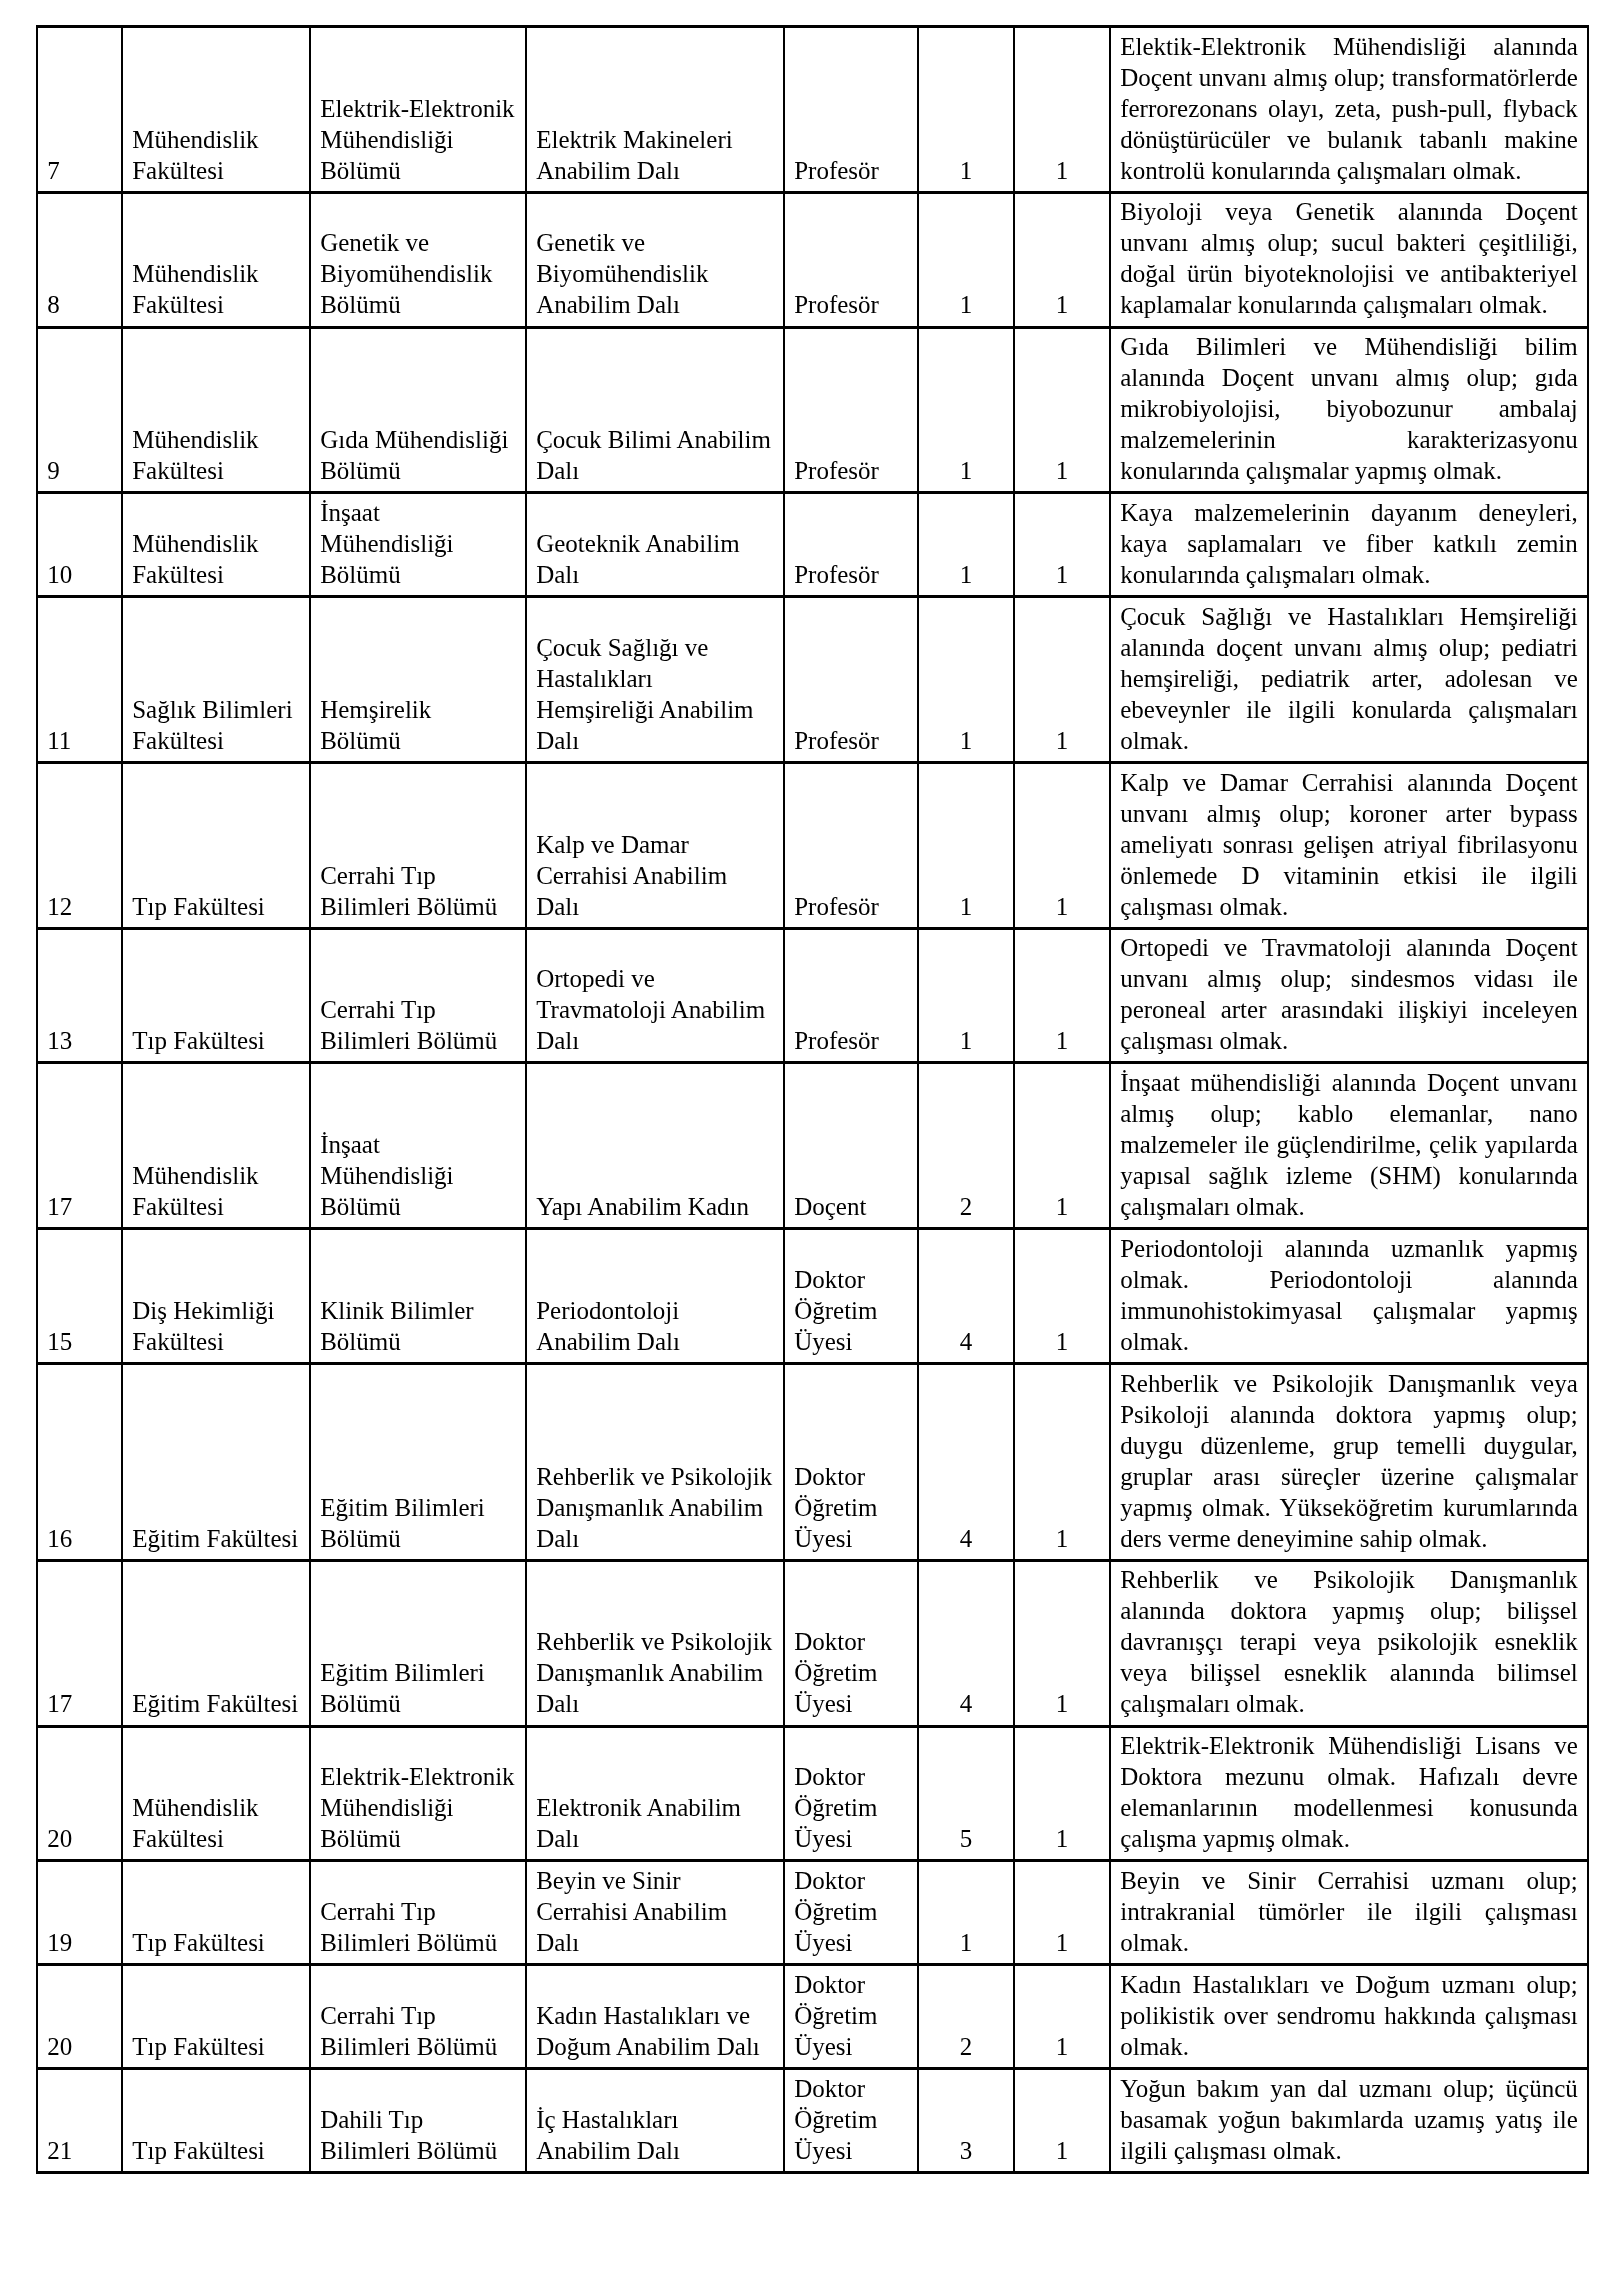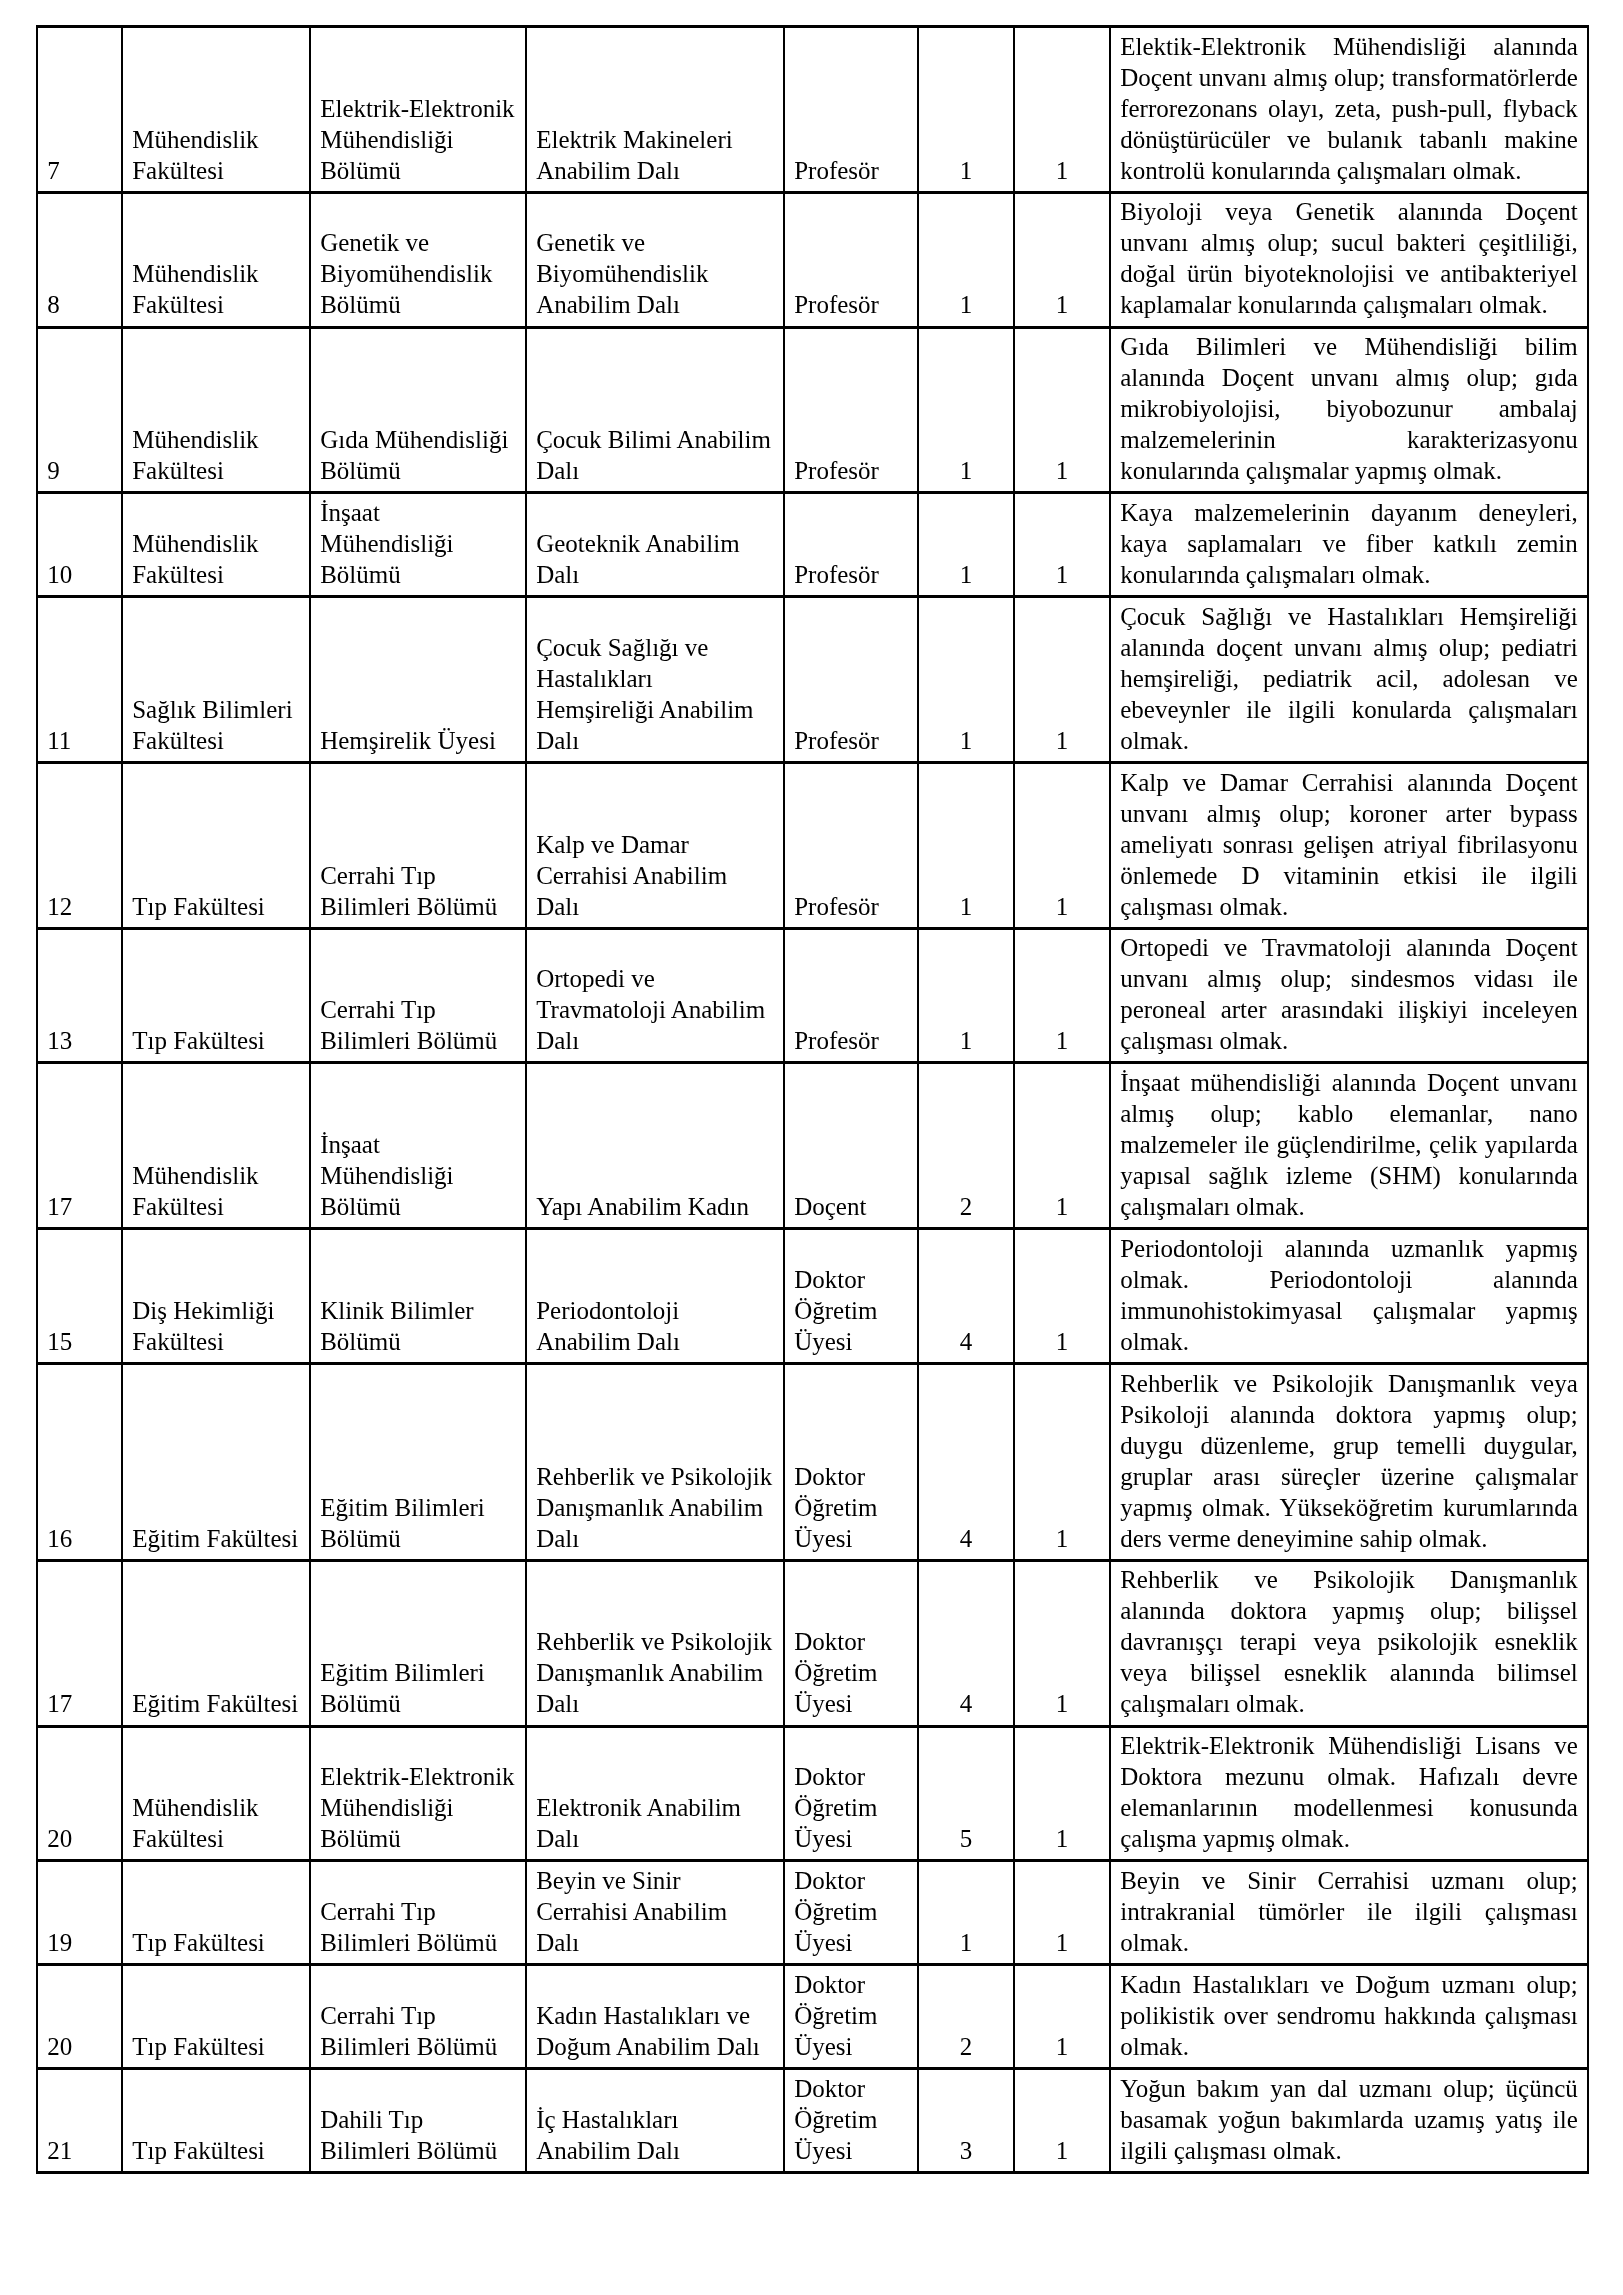--- a/index.html
+++ b/index.html
@@ -105,26 +105,26 @@
     <td class="c-dept">İnşaat Mühendisliği Bölümü</td>
     <td class="c-division">Geoteknik Anabilim Dalı</td>
     <td class="c-title">Profesör</td>
     <td class="c-count">1</td>
     <td class="c-count">1</td>
     <td class="c-desc">Kaya malzemelerinin dayanım deneyleri, kaya saplamaları ve fiber katkılı zemin konularında çalışmaları olmak.</td>
   </tr>
         <tr>
     <td class="c-no">11</td>
     <td class="c-faculty">Sağlık Bilimleri Fakültesi</td>
-    <td class="c-dept">Hemşirelik Üyesi</td>
+    <td class="c-dept">Hemşirelik Bölümü</td>
     <td class="c-division">Çocuk Sağlığı ve Hastalıkları Hemşireliği Anabilim Dalı</td>
     <td class="c-title">Profesör</td>
     <td class="c-count">1</td>
     <td class="c-count">1</td>
-    <td class="c-desc">Çocuk Sağlığı ve Hastalıkları Hemşireliği alanında doçent unvanı almış olup; pediatri hemşireliği, pediatrik acil, adolesan ve ebeveynler ile ilgili konularda çalışmaları olmak.</td>
+    <td class="c-desc">Çocuk Sağlığı ve Hastalıkları Hemşireliği alanında doçent unvanı almış olup; pediatri hemşireliği, pediatrik arter, adolesan ve ebeveynler ile ilgili konularda çalışmaları olmak.</td>
   </tr>
         <tr>
     <td class="c-no">12</td>
     <td class="c-faculty">Tıp Fakültesi</td>
     <td class="c-dept">Cerrahi Tıp Bilimleri Bölümü</td>
     <td class="c-division">Kalp ve Damar Cerrahisi Anabilim Dalı</td>
     <td class="c-title">Profesör</td>
     <td class="c-count">1</td>
     <td class="c-count">1</td>
     <td class="c-desc">Kalp ve Damar Cerrahisi alanında Doçent unvanı almış olup; koroner arter bypass ameliyatı sonrası gelişen atriyal fibrilasyonu önlemede D vitaminin etkisi ile ilgili çalışması olmak.</td>

